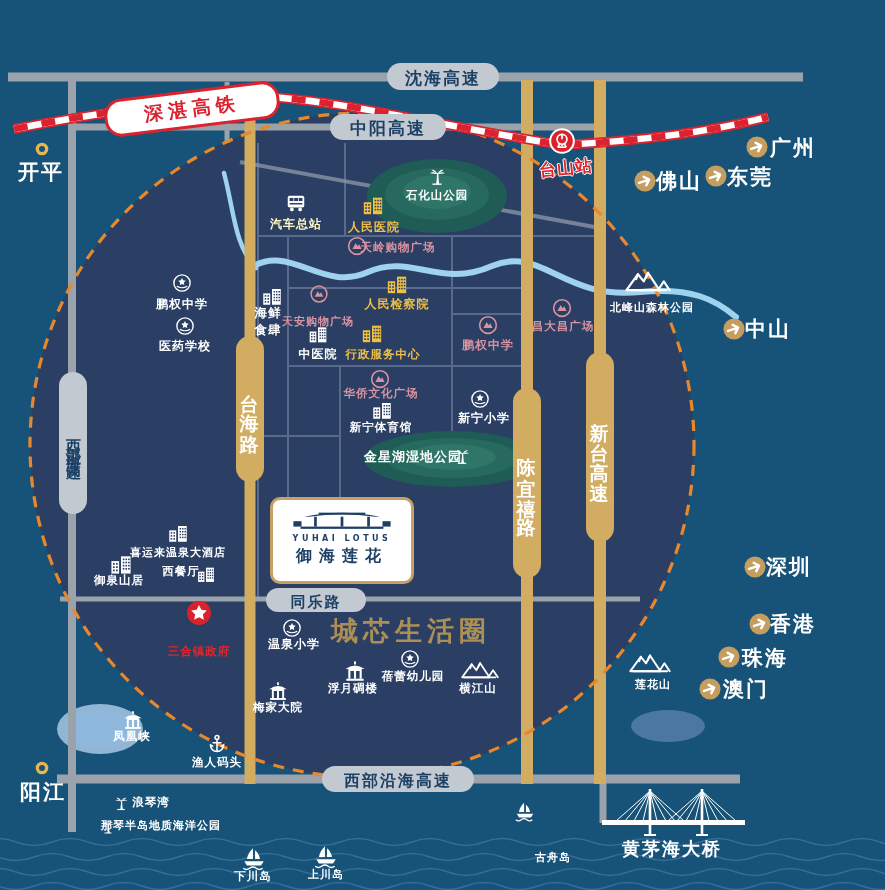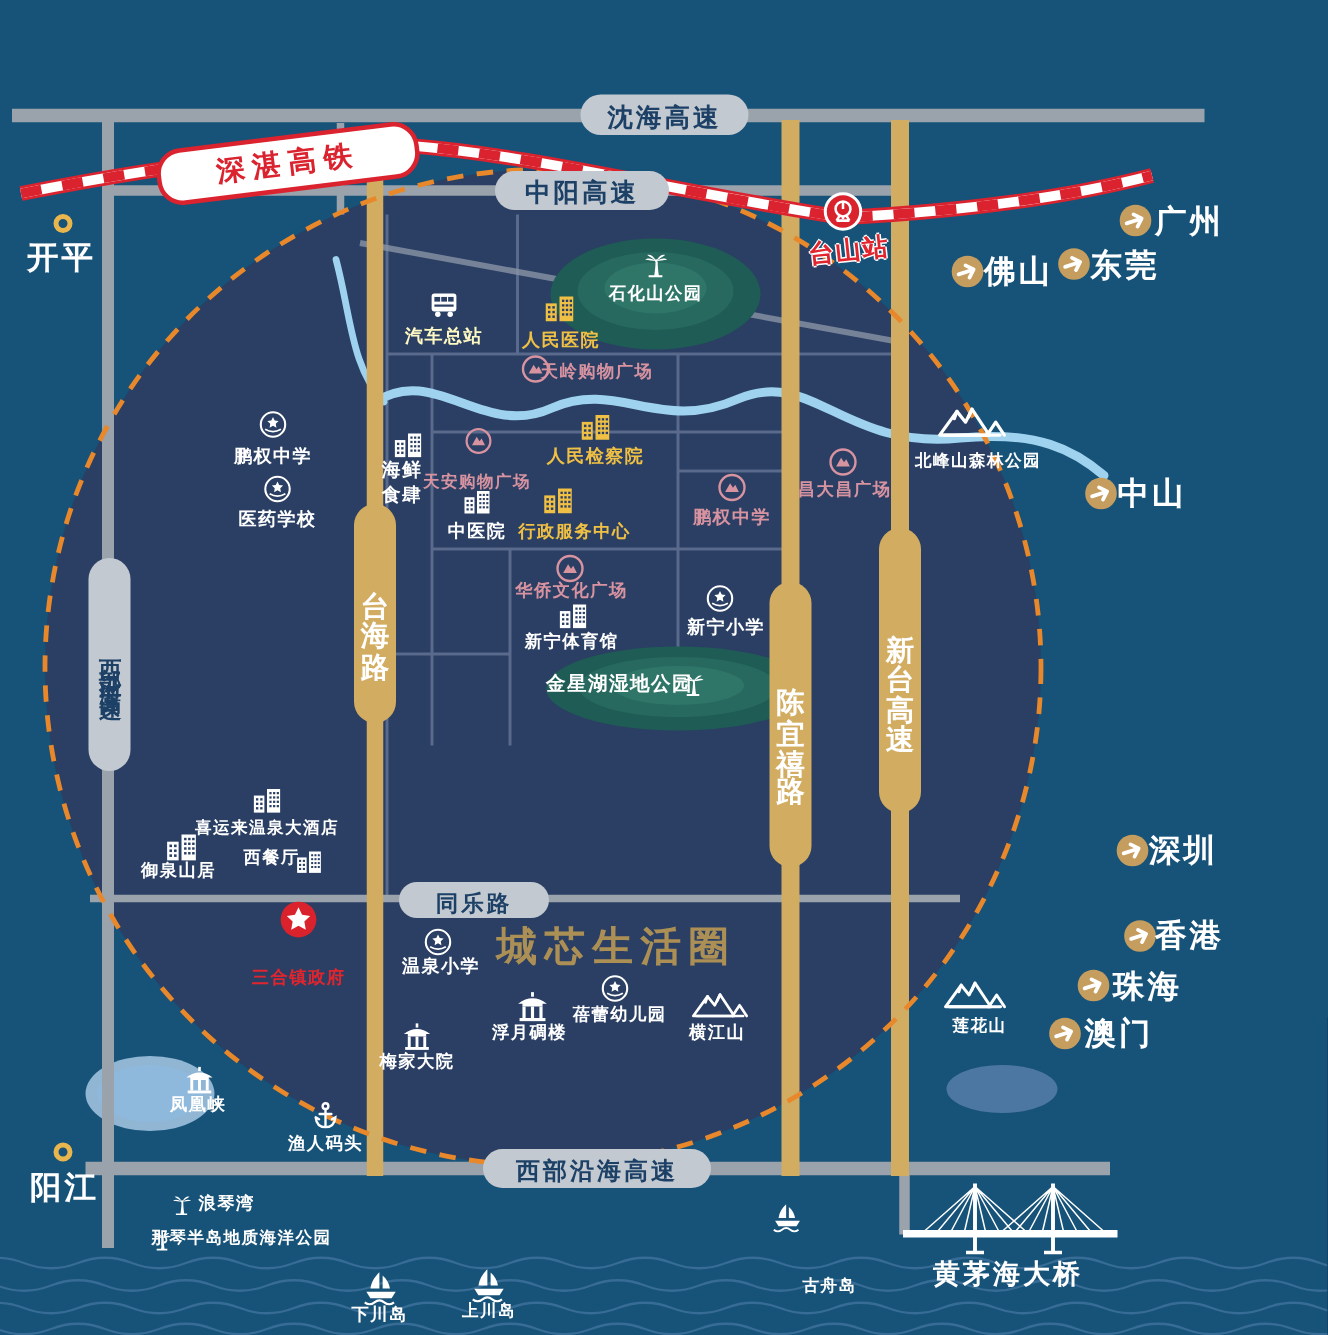--- a/index.html
+++ b/index.html
@@ -238,20 +238,36 @@
     <span style="font-size:19px;letter-spacing:20px;">陈宜禧路</span>
     </div>
   <div class="vpill gold" style="left:586px;top:352px;width:28px;height:190px;">
     <span style="font-size:19px;letter-spacing:20px;">新台高速</span>
     </div>
 
   <div class="rail-label" style="left:104px;top:90px;width:170px;height:32px;font-size:19px;transform:rotate(-7deg);">
       <span>深湛高铁</span>
     </div>
 
+  <div class="logo-card" style="left:270px;top:497px;width:138px;height:81px;">
+    <svg viewBox="0 0 120 30" width="108" height="27" style="margin-top:5px;">
+      <g fill="#1d3f66">
+        <path d="M18 13 Q60 4 102 13 L97 13 Q60 8 23 13 Z"></path>
+        <rect x="34" y="8.5" width="52" height="2"></rect>
+        <rect x="29" y="13" width="3" height="11"></rect>
+        <rect x="58.5" y="13" width="3" height="11"></rect>
+        <rect x="88" y="13" width="3" height="11"></rect>
+        <rect x="14" y="24" width="92" height="2.5"></rect>
+        <rect x="6" y="18" width="9" height="6"></rect>
+        <rect x="105" y="18" width="9" height="6"></rect>
+      </g>
+    </svg>
+    <div class="logo-en">YUHAI LOTUS</div>
+    <div class="logo-cn">御海莲花</div>
+  </div>
 
   <div class="slogan" style="left:411px;top:631px;font-size:27px;letter-spacing:5px;color:#ab8f55;">城芯生活圈</div>
 
   <div class="bridge-name" style="left:672px;top:849px;">黄茅海大桥</div>
 
   <div class="marker-layer" id="marker-layer">
       <div class="micon" style="left: 296px; top: 203px; color: rgb(255, 255, 255);"><svg width="22" height="22">
           <use href="#i-bus" width="22" height="22"></use>
         </svg></div>
       <div class="mlabel" style="left: 296px; top: 224px; color: #fef9c3;">汽车总站</div>

